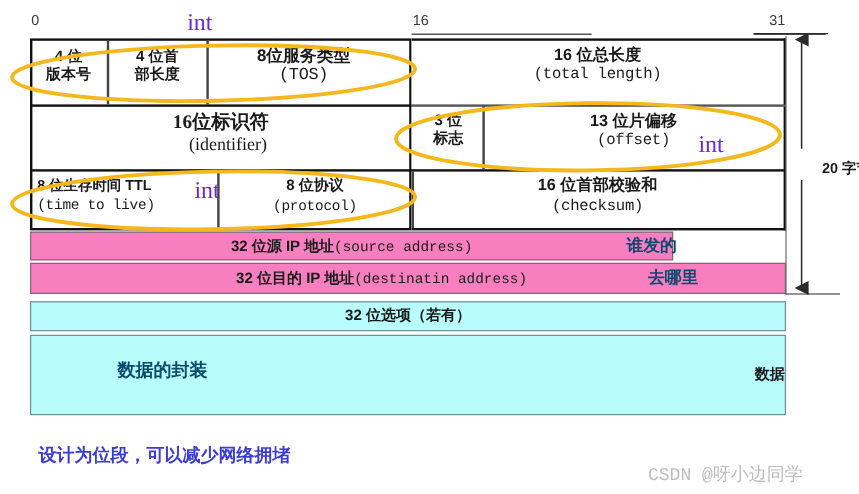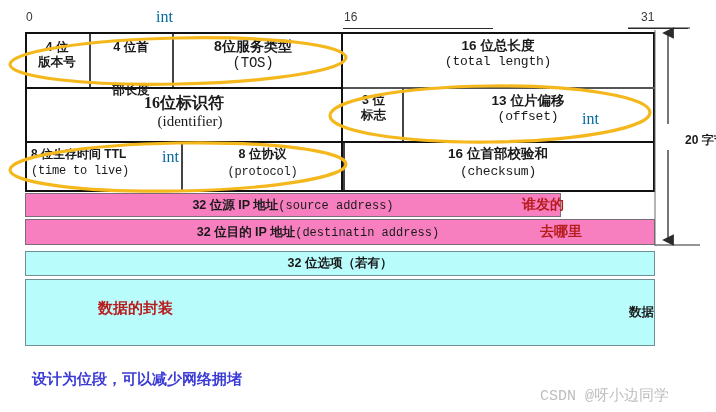--- a/index.html
+++ b/index.html
@@ -87,28 +87,28 @@
     white-space:nowrap;
   }
   .bandtxt .mono{font-family:"Liberation Mono", monospace;font-weight:normal;font-size:12px;}
 
   
   .note-blue{
     position:absolute;
     font-family:Liberation Mono, monospace;
     font-weight:bold;
     font-size:14px;
-    color:#b91c1c;
+    color:#0c4a6e;
     white-space:nowrap;
   }
   .note-red{
     position:absolute;
     font-family:"Liberation Serif", serif;
-    font-size:16px;
-    color:#0369a1;
+    font-size:20px;
+    color:#6d28d9;
     white-space:nowrap;
   }
   .bottom-note{
     position:absolute;
     font-family:"Liberation Sans", sans-serif;
     font-weight:bold;
     font-size:15px;
     color:#3b3bd6;
     white-space:nowrap;
   }
@@ -157,21 +157,21 @@
   <div class="div-v" style="left:89px;top:34px;height:53px;"></div>
   <div class="div-v" style="left:172px;top:34px;height:53px;"></div>
   <div class="div-v" style="left:402px;top:88px;height:53px;"></div>
   <div class="div-v" style="left:181px;top:143px;height:47px;"></div>
   <div class="div-v" style="left:343px;top:143px;height:47px;"></div>
 
   <div class="cell txt" style="left:27px;top:40px;width:60px;">
     <span class="ln cn">4 位</span>
     <span class="ln cn">版本号</span>
   </div>
-  <div class="cell txt" style="left:92px;top:40px;width:78px;gap:28px;">
+  <div class="cell txt" style="left:92px;top:40px;width:78px;">
     <span class="ln cn">4 位首</span>
     <span class="ln cn">部长度</span>
   </div>
   <div class="cell txt" style="left:175px;top:38px;width:156px;">
     <span class="ln cn" style="font-size:14px;">8位服务类型</span>
     <span class="ln en" style="font-size:14px;">(TOS)</span>
   </div>
   <div class="cell txt" style="left:345px;top:38px;width:306px;">
     <span class="ln cn" style="font-size:13.5px;">16 位总长度</span>
     <span class="ln en" style="font-size:13px;">(total length)</span>

